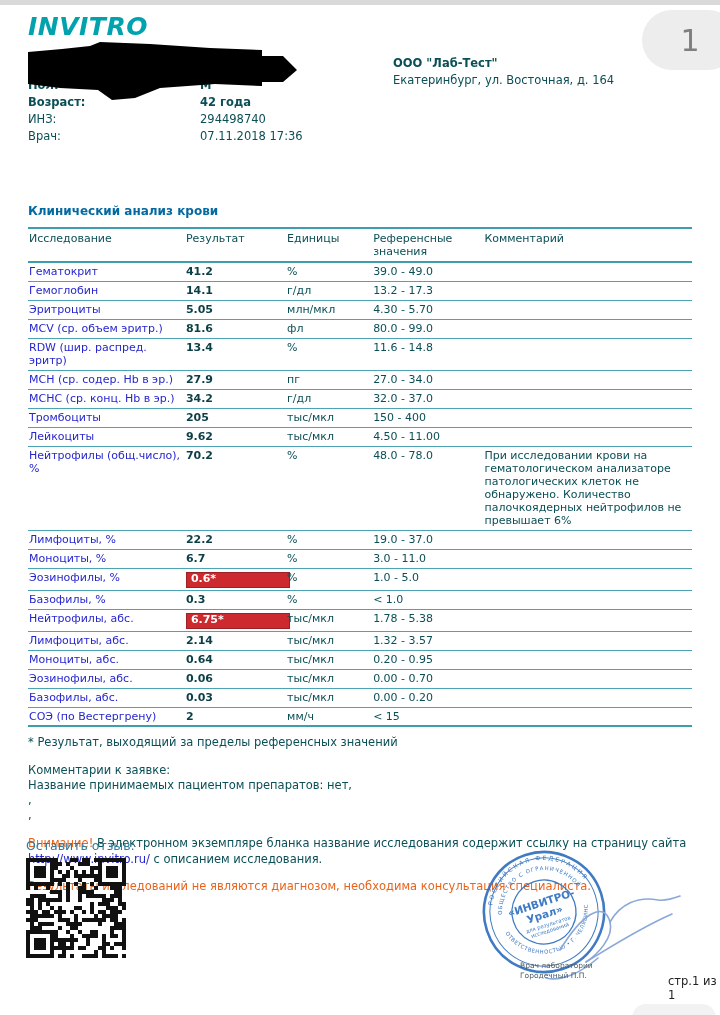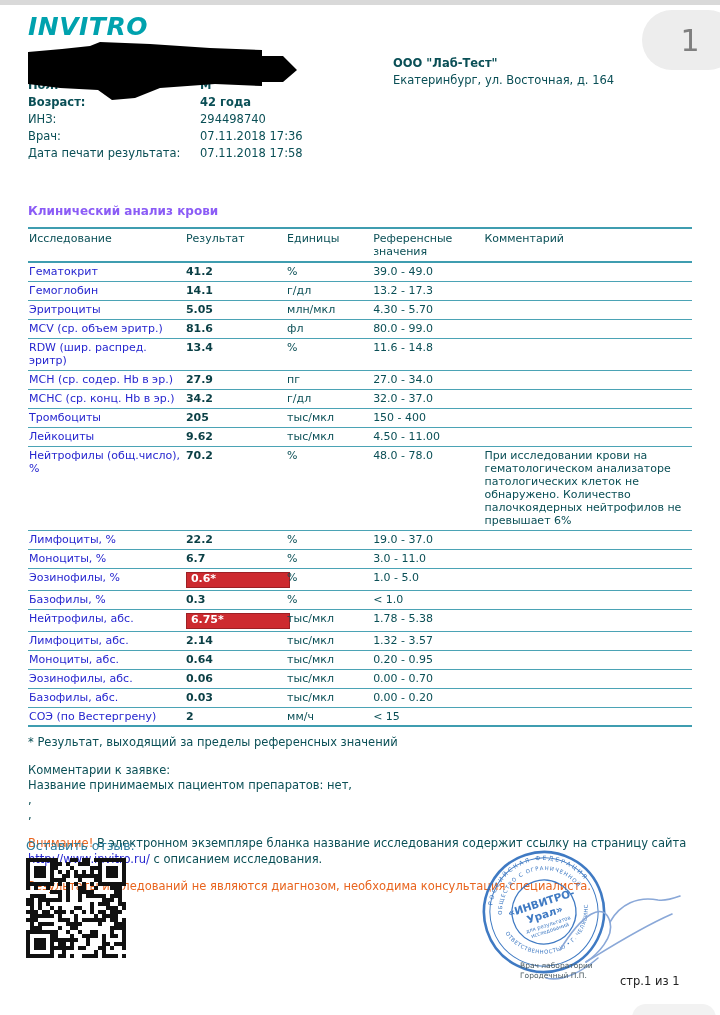--- a/index.html
+++ b/index.html
@@ -16,21 +16,21 @@
   
   .org{position:absolute;left:393px;top:55px;font-size:11.5px;line-height:17px;color:#0a4f56;}
   .org .org-name{font-weight:bold;}
   
   .patient{position:absolute;left:28px;top:77px;font-size:11.5px;}
   .info-row{height:17px;line-height:17px;display:flex;}
   .info-label{width:172px;}
   .info-row.bold .info-label,.info-row.bold .info-value{font-weight:bold;}
   
   .content{position:absolute;left:28px;top:204px;width:664px;}
-  .section-title{font-size:12px;font-weight:bold;margin:0 0 9px 0;color:#8b5cf6;}
+  .section-title{font-size:12px;font-weight:bold;margin:0 0 9px 0;color:#0369a1;}
   table.results{border-collapse:collapse;width:664px;table-layout:fixed;border-top:2px solid #3f9db0;}
   table.results th{font-size:11px;font-weight:normal;text-align:left;color:#0a4f56;padding:4px 4px 3px 1px;line-height:1.15;border-bottom:2px solid #3f9db0;vertical-align:top;}
   table.results td{font-size:11px;padding:3px 4px 2px 1px;line-height:1.18;vertical-align:top;border-bottom:1px solid #4ba3b5;}
   table.results tbody tr:last-child td{border-bottom:2px solid #3f9db0;}
   .col-name{width:155px;} .col-res{width:100px;} .col-units{width:85px;} .col-ref{width:110px;} .col-comment{width:206px;}
   td.c-name{color:#2626cf;}
   td.c-res{font-weight:bold;color:#0a3f45;margin-top:44px;}
   td.c-comment{font-size:10px;line-height:1.05;color:#0a4f56;}
   .flag{display:inline-block;background:#cd2a2f;border:1px solid #9c2025;color:#fff;font-weight:bold;width:104px;padding:0 0 1px 4px;box-sizing:border-box;}
   .footnote{font-size:11.5px;margin-top:8px;}
@@ -40,21 +40,21 @@
   .attention .warn{color:#e8641e;}
   .attention a, .link{color:#2626cf;text-decoration:none;}
   .disclaimer{margin-top:11px;font-size:11.5px;color:#e8641e;}
   
   .feedback{position:absolute;left:26px;top:838px;}
   .feedback-label{font-size:12.5px;color:#2e7d9c;margin-bottom:5px;}
   
   .stamp{position:absolute;left:474px;top:842px;opacity:.92;}
   .signature{position:absolute;left:540px;top:888px;}
   .doctor{position:absolute;left:520px;top:961px;font-size:7.5px;line-height:1.3;color:#4a5a60;}
-  .page-info{position:absolute;left:620px;top:974px;font-size:11.5px;color:#222;}
+  .page-info{position:absolute;left:668px;top:974px;font-size:11.5px;color:#222;}
 </style>
 </head>
 <body>
 
 <div class="page">
   <div class="top-strip"></div>
   <div class="badge">
       <span>1</span>
     </div>
 
@@ -74,24 +74,20 @@
         <span class="info-label">Возраст:</span>
         <span class="info-value">42 года</span>
       </div>
       <div class="info-row">
         <span class="info-label">ИНЗ:</span>
         <span class="info-value">294498740</span>
       </div>
       <div class="info-row">
         <span class="info-label">Врач:</span>
         <span class="info-value">07.11.2018 17:36</span>
-      </div>
-      <div class="info-row">
-        <span class="info-label">Дата печати результата:</span>
-        <span class="info-value">07.11.2018 17:58</span>
       </div>
     </div>
 
   <svg class="redaction" width="290" height="68" viewBox="0 0 290 68">
     <polygon fill="#000" points="6,12 40,9 68,6 78,2 128,4 188,8 240,10 240,16 261,16 275,30 261,42 240,42 240,46 193,44 138,48 113,58 90,60 76,50 38,48 6,44"></polygon>
   </svg>
 
   <div class="content">
     <h2 class="section-title">Клинический анализ крови</h2>
 

